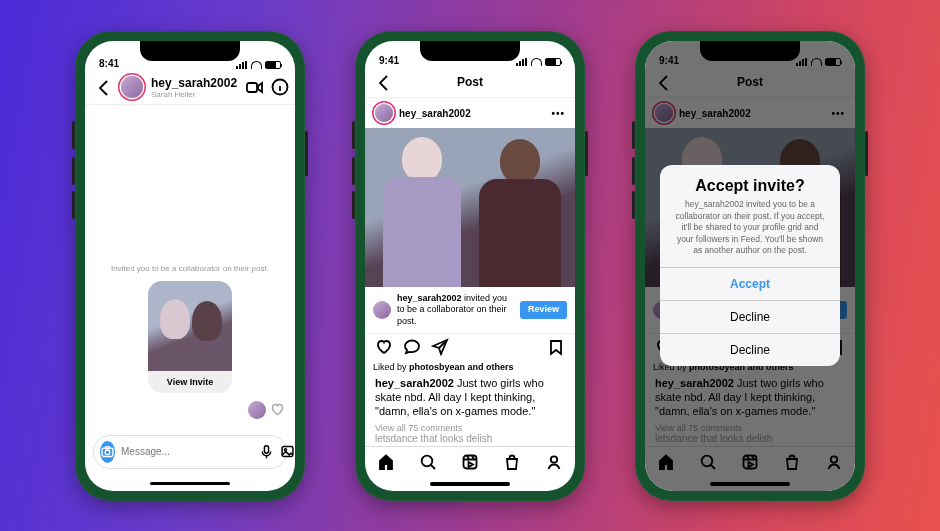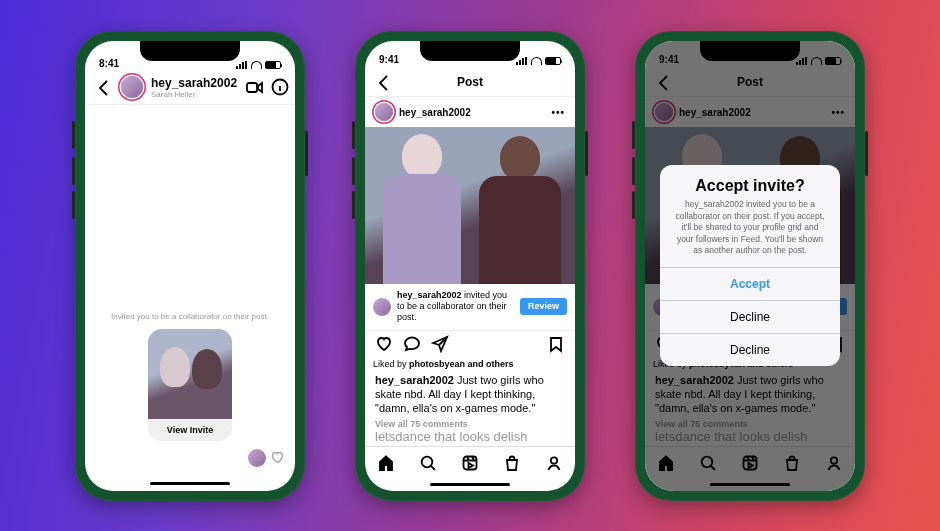--- a/index.html
+++ b/index.html
@@ -84,22 +84,22 @@
   .fig .body { width:100%; height:110px; border-radius:18px 18px 0 0; margin-top:-4px; }
   .fig.l .body { background:#a79bc6; }
   .fig.r .body { background:#4a2a30; }
   .collab-bar { display:flex; align-items:center; padding:6px 8px; gap:6px; font-size:9px; line-height:1.25; }
   .collab-bar .txt { flex:1; }
   .review { background:#3897f0; color:#fff; font-size:9px; font-weight:600; padding:3px 8px; border-radius:3px; }
   .action-row { display:flex; align-items:center; padding:4px 10px; gap:10px; border-top:.5px solid #eee; }
   .action-row .save { margin-left:auto; }
   .likes { padding:2px 8px; font-size:9px; }
   .caption { padding:2px 10px; font-size:11px; line-height:1.3; }
-  .viewc { padding:2px 10px 0; font-size:9px; color:#999;font-weight:bold; }
-  .truncate { padding:0 10px 2px; font-size:13px; color:#999; }
+  .viewc { padding:2px 10px 0; font-size:9px; color:#999; }
+  .truncate { padding:0 10px 2px; font-size:10px; color:#999; }
   .tabbar { height:36px; border-top:.5px solid #ddd; display:flex; justify-content:space-around; align-items:center; }
 
   
   .dim { position:absolute; inset:0; background:rgba(0,0,0,.55); display:flex; align-items:center; justify-content:center; border-radius:28px; }
   .alert { width:180px; background:#f6f6f8; border-radius:12px; overflow:hidden; text-align:center; }
   .alert h4 { font-size:16px; padding:12px 10px 4px; }
   .alert p { font-size:8.5px; color:#666; padding:0 14px 10px; line-height:1.35; }
   .alert .opt { border-top:.5px solid #ccc; padding:9px; font-size:12px; }
   .alert .primary { color:#3897f0; font-weight:700; }
 </style>
@@ -227,20 +227,39 @@
       </div>
       <div class="reaction-row">
         <div class="avatar sm"></div>
         <span class="icon-btn">
             <svg class="icon sm" viewBox="0 0 18 18" style="stroke:#aaa">
               <use href="#i-heart"></use>
             </svg>
           </span>
       </div>
     </div>
+    <div class="composer">
+      <div class="cam-circle">
+          <svg class="icon sm" viewBox="0 0 18 18" style="stroke:#fff;stroke-width:1.6">
+            <use href="#i-camera"></use>
+          </svg>
+        </div>
+      <input placeholder="Message..." style="">
+      <span class="icon-btn">
+          <svg class="icon sm" viewBox="0 0 18 18">
+            <use href="#i-mic"></use>
+          </svg>
+        </span>
+      <span class="icon-btn">
+          <svg class="icon sm" viewBox="0 0 18 18">
+            <use href="#i-image"></use>
+          </svg>
+        </span>
+
+    </div>
     <div class="home-ind">
         <span></span>
       </div>
   </div>
 </div>
 
 <div class="phone">
   <div class="screen">
     <div class="notch"></div>
     <div class="status-bar">

